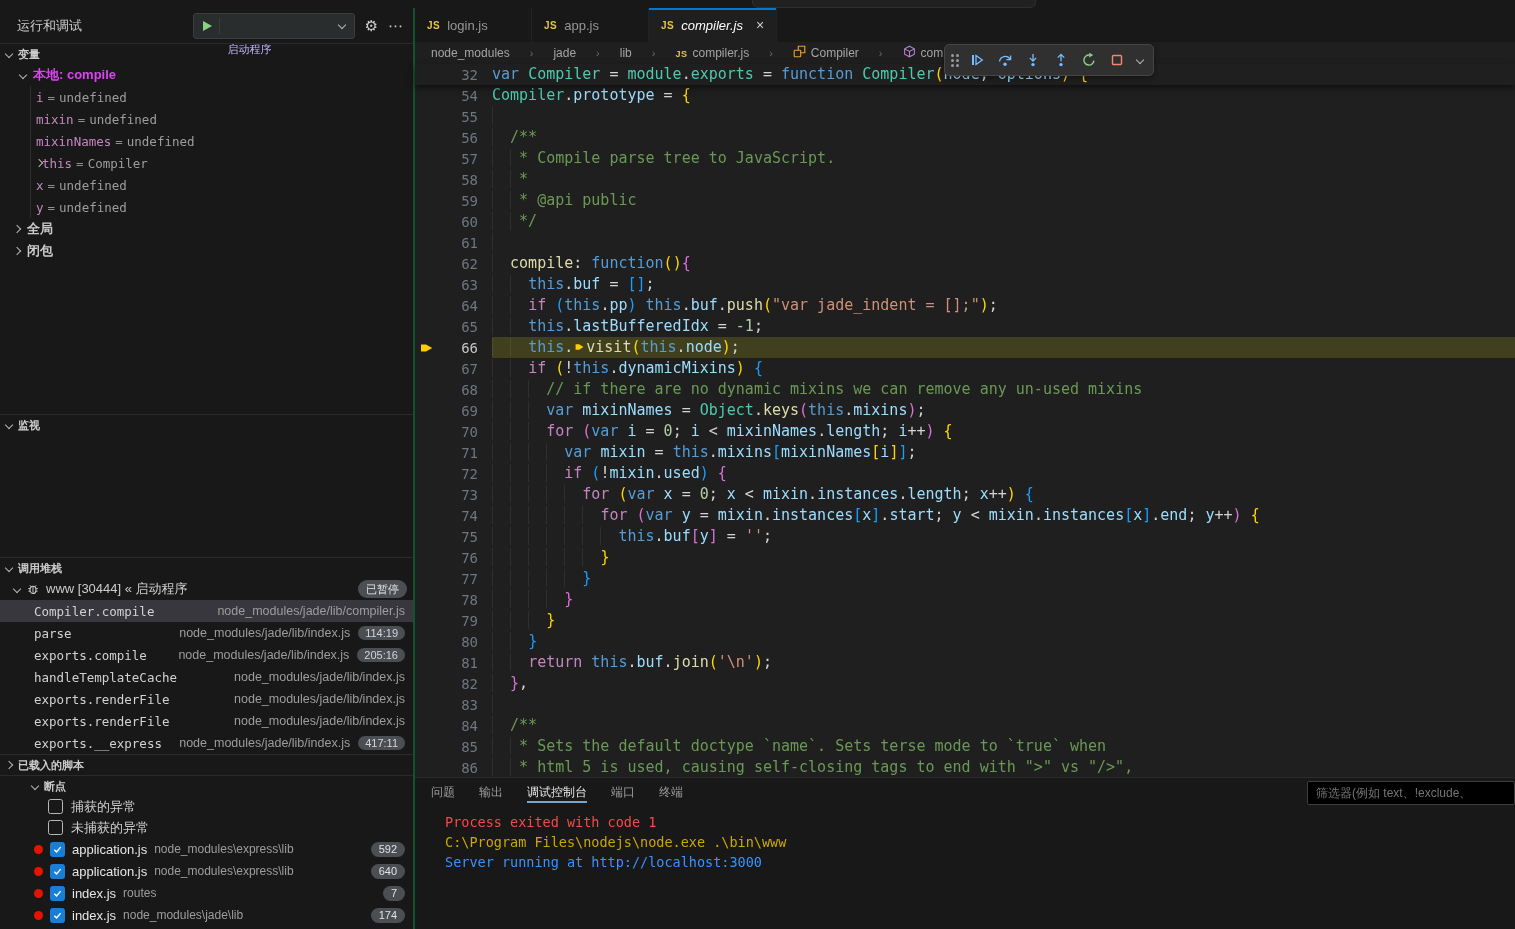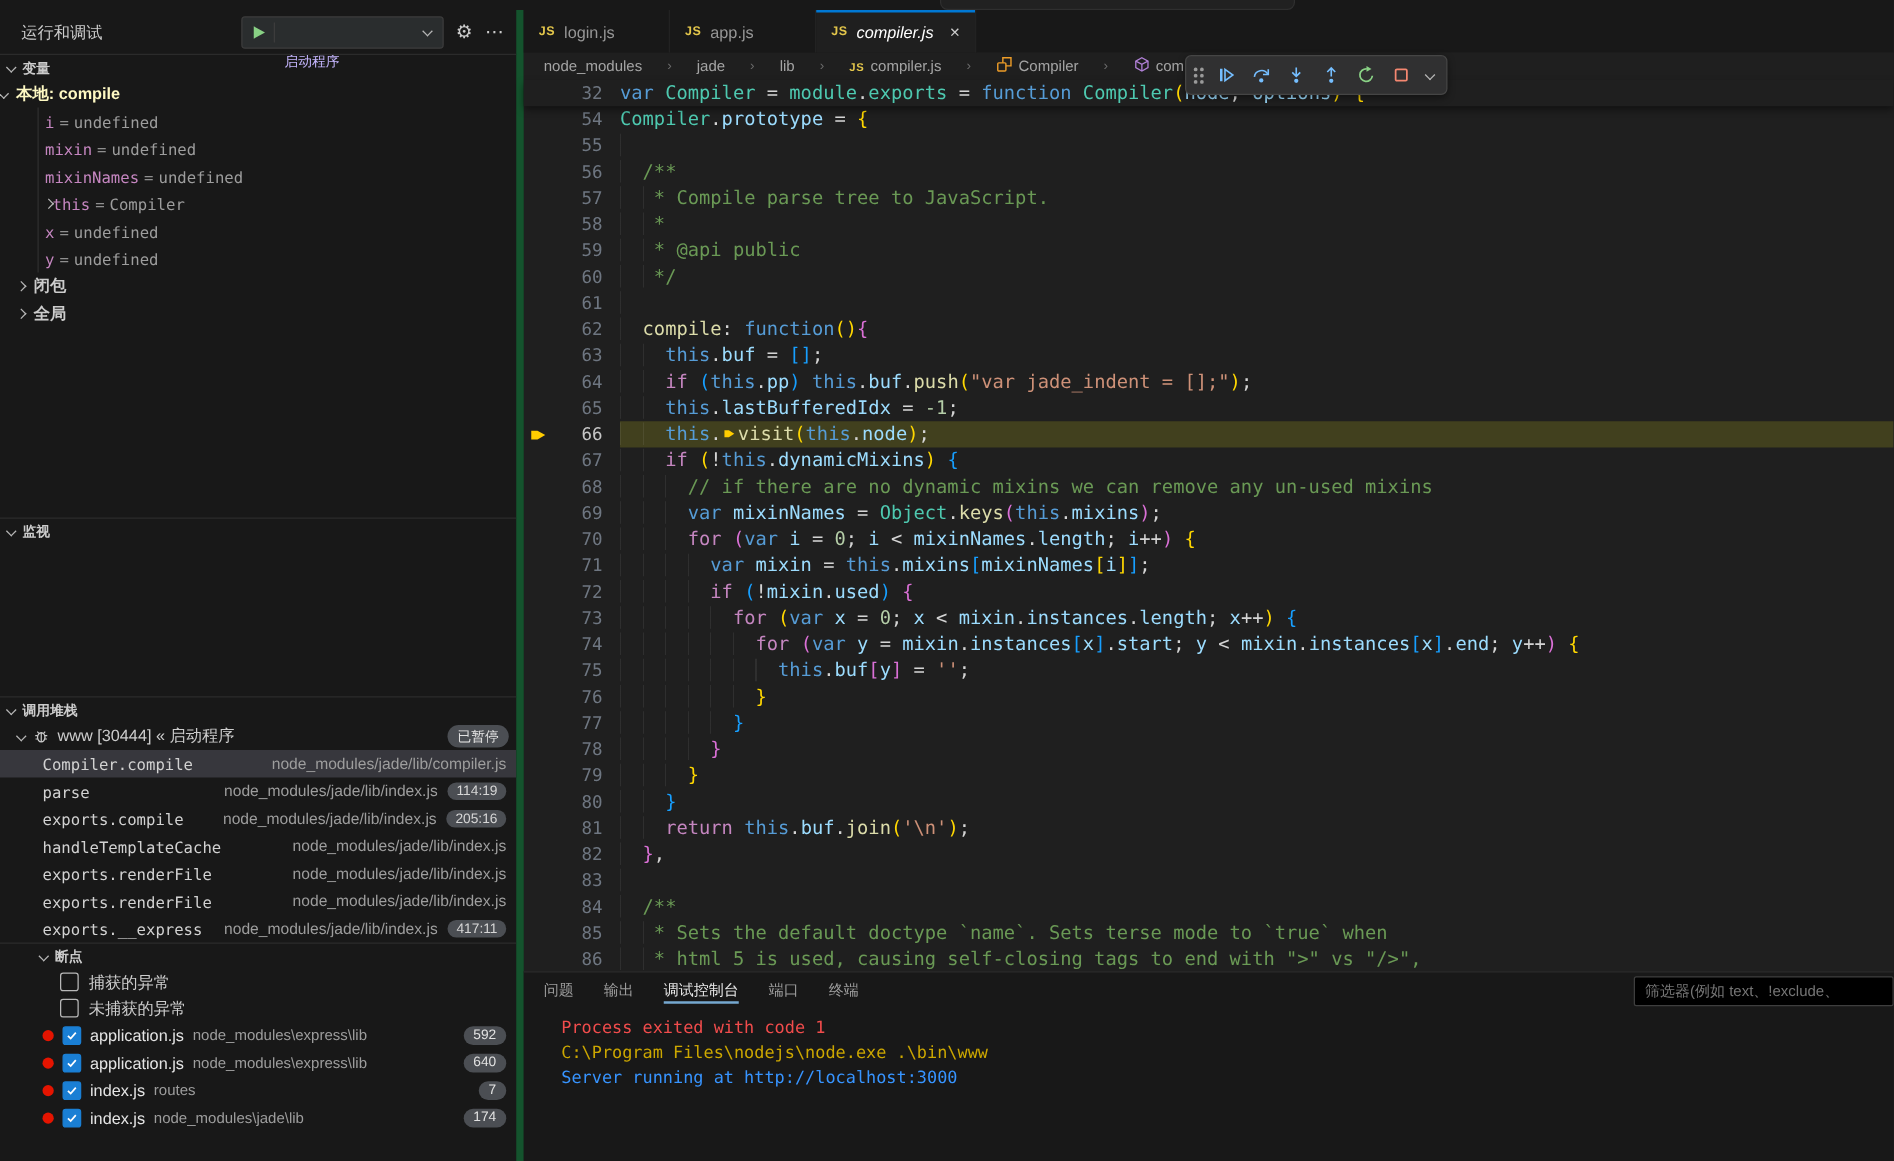--- a/index.html
+++ b/index.html
@@ -4,21 +4,21 @@
 <style>
   html,body{margin:0;padding:0;}
   body{width:1515px;height:929px;overflow:hidden;background:#1f1f1f;color:#ccc;
        font-family:"Liberation Sans",sans-serif;font-size:13px;-webkit-font-smoothing:antialiased;}
   .titlebar{height:8px;background:#181818;position:relative;overflow:hidden;}
   .cc-pill{position:absolute;left:752px;top:-16px;width:282px;height:22px;background:#212121;
            border:1px solid #2f2f2f;border-radius:6px;}
   .main{display:flex;height:921px;}
 
   
-  .sidebar{width:413px;flex:none;background:#181818;border-right:6px solid #14532d;
+  .sidebar{width:413px;flex:none;background:#181818;border-right:2px solid #14532d;
            display:flex;flex-direction:column;overflow:hidden;}
   .side-header{height:35px;flex:none;display:flex;align-items:center;padding:0 10px 0 17px;gap:10px;}
   .side-title{font-size:13px;color:#cccccc;white-space:nowrap;margin-right:auto;}
   .launch{display:flex;align-items:center;height:24px;background:#2a2d2e;border:1px solid #3c3c3c;
           border-radius:3px;width:160px;flex:none;}
   .play-tri{width:0;height:0;border-left:9px solid #89d185;border-top:5.5px solid transparent;
             border-bottom:5.5px solid transparent;margin:0 7px 0 9px;}
   .launch-div{width:1px;height:16px;background:#3c3c3c;margin-right:8px;}
   .launch-label{flex:1;color:#c4b5fd;font-size:11px;white-space:nowrap;overflow:hidden;margin-top:48px;}
   .chev{display:inline-block;width:5px;height:5px;border-right:1.3px solid #b6b6b6;
@@ -30,21 +30,21 @@
 
   .pane{border-top:1px solid #2b2b2b;overflow:hidden;display:flex;flex-direction:column;}
   .pane-h{height:20px;flex:none;display:flex;align-items:center;gap:6px;padding:0 6px;
           font-size:11px;font-weight:bold;color:#cccccc;}
   .pane-vars{height:370px;}
   .pane-watch{height:142px;}
   .pane-stack{height:196px;}
   .pane-loaded{height:20px;flex:none;}
   .pane-bp{flex:1;padding-left:26px;}
   .row{height:22px;display:flex;align-items:center;white-space:nowrap;overflow:hidden;flex:none;}
-  .scope-row{gap:7px;font-weight:bold;color:#fef9c3;}
+  .scope-row{padding-left:20px;gap:7px;font-weight:bold;color:#d946ef;}
   .vars-body{position:relative;}
   .vars-list{position:relative;}
   .vars-list:before{content:'';position:absolute;left:30px;top:0;bottom:0;width:1px;background:#2e2e2e;}
   .var-row{padding-left:36px;font-family:"DejaVu Sans Mono",monospace;font-size:12.5px;}
   .var-row{position:relative;}
   .var-name{color:#c586c0;}
   .var-eq{color:#8f8f8f;padding:0 4px;}
   .var-val{color:#9d9d9d;}
   .group-row{padding-left:14px;gap:7px;color:#cccccc;font-weight:bold;}
 
@@ -178,25 +178,25 @@
             </div>
             <div class="row var-row">
               <span class="var-name">y</span>
               <span class="var-eq">=</span>
               <span class="var-val">undefined</span>
             </div>
           </div>
         <div id="var-groups">
             <div class="row group-row">
               <span class="chev right"></span>
-              <span>闭包</span>
+              <span>全局</span>
             </div>
             <div class="row group-row">
               <span class="chev right"></span>
-              <span>全局</span>
+              <span>闭包</span>
             </div>
           </div>
       </div>
     </div>
 
     <div class="pane pane-watch">
       <div class="pane-h">
         <span class="chev down"></span>
         <span>监视</span>
       </div>
@@ -244,20 +244,26 @@
             <span class="frame-path">node_modules/jade/lib/index.js</span>
           </div>
           <div class="row frame-row">
             <span class="frame-fn">exports.__express</span>
             <span class="frame-path">node_modules/jade/lib/index.js</span>
             <span class="frame-loc">417:11</span>
           </div>
         </div>
     </div>
 
+    <div class="pane pane-loaded">
+      <div class="pane-h">
+        <span class="chev right"></span>
+        <span>已载入的脚本</span>
+      </div>
+    </div>
 
     <div class="pane pane-bp">
       <div class="pane-h">
         <span class="chev down"></span>
         <span>断点</span>
       </div>
       <div id="bp-exceptions">
           <div class="row bp-ex-row">
             <span class="cb"></span>
             <span>捕获的异常</span>

